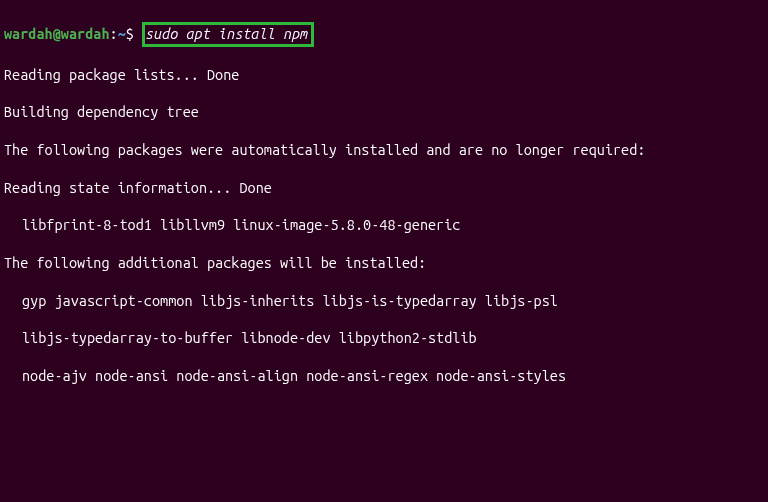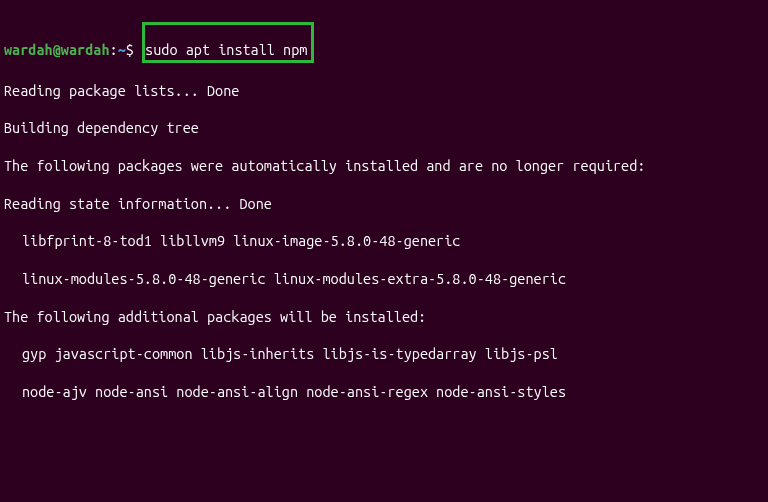--- a/index.html
+++ b/index.html
@@ -31,43 +31,44 @@
     }
     .prompt-tilde {
       color: #5496d6;
       font-weight: bold;
     }
     .prompt-dollar {
       color: #ffffff;
     }
     .command-highlight {
       border: 3px solid #2fb93a;
-      padding: 16px 4px 0 0;
+      padding: 0 4px 0 0;
       display: inline-block;
+      font-style: italic;
     }
     .line {
       display: block;
     }
     .indent {
       padding-left: 18px;
     }
   </style>
 </head>
 <body>
 
 <div class="terminal">
 <span class="line"><span class="prompt-user">wardah@wardah</span><span class="prompt-colon">:</span><span class="prompt-tilde">~</span><span class="prompt-dollar">$ </span><span class="command-highlight"><span>sudo apt install npm</span></span></span>
 <span class="line">Reading package lists... Done</span>
 <span class="line">Building dependency tree</span>
 <span class="line">The following packages were automatically installed and are no longer required:</span>
 <span class="line">Reading state information... Done</span>
 <span class="line indent">libfprint-8-tod1 libllvm9 linux-image-5.8.0-48-generic</span>
-<span class="line indent">linux-modules-5.8.0-48-generic linux-modules-extra-5.8.0-48-generic</span>
 <span class="line">The following additional packages will be installed:</span>
 <span class="line indent">gyp javascript-common libjs-inherits libjs-is-typedarray libjs-psl</span>
+<span class="line indent">libjs-typedarray-to-buffer libnode-dev libpython2-stdlib</span>
 <span class="line indent">node-ajv node-ansi node-ansi-align node-ansi-regex node-ansi-styles</span>
 
 
 
 
 
 
 
 
 

